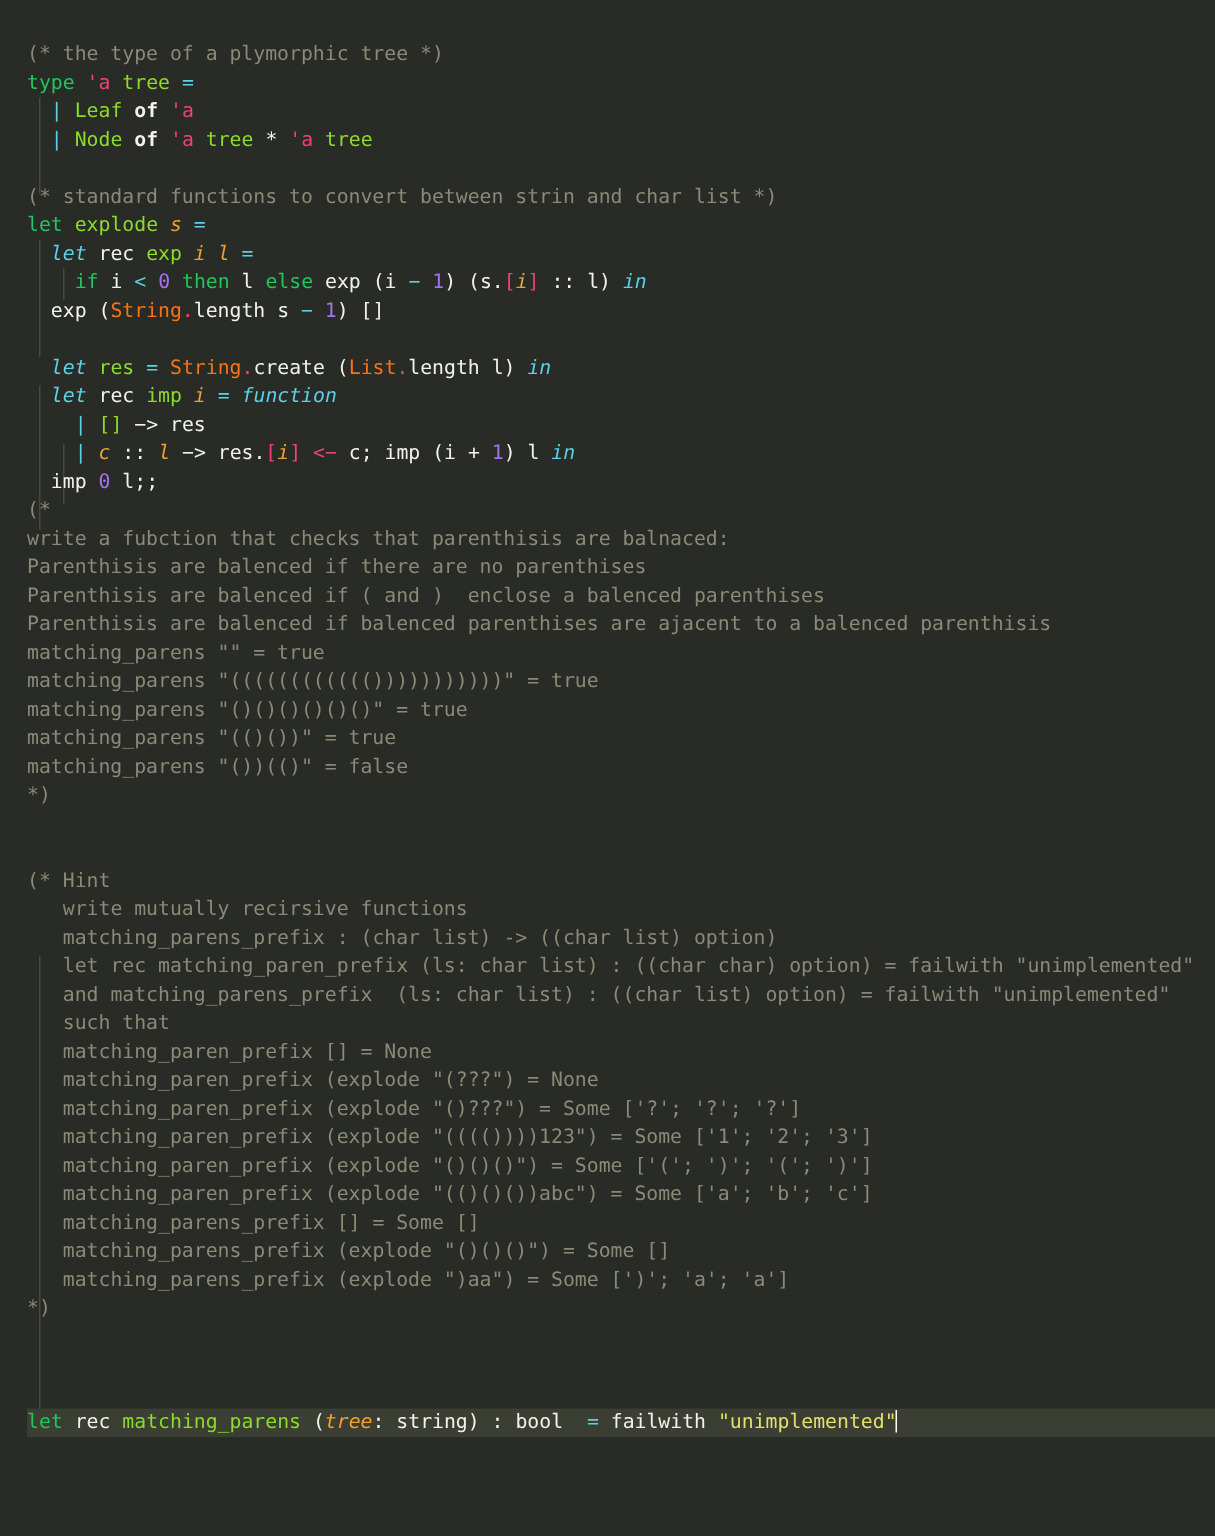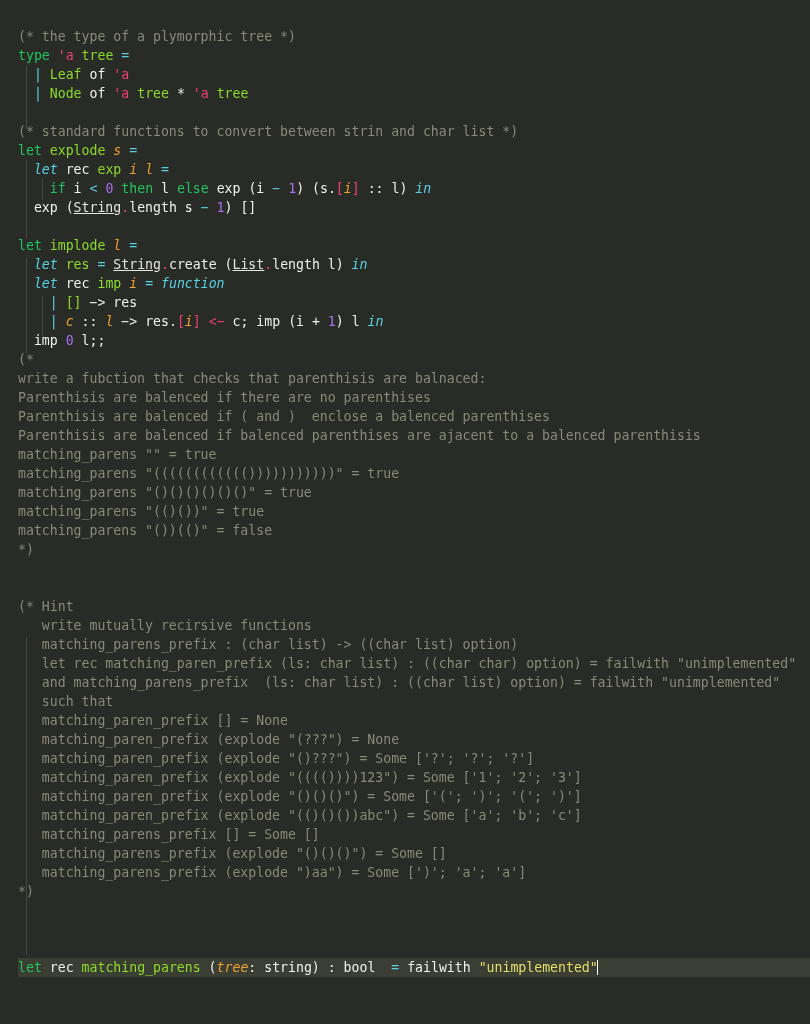--- a/index.html
+++ b/index.html
@@ -48,24 +48,24 @@
     width: 1px;
     background: #474a41;
   }
   
   .cmt   { color: #8a8a78; }
   .kw    { color: #22c55e; }            
   .kw2   { color: #5ad1e6; font-style: italic; }  
   .cyan  { color: #5ad1e6; }
   .grn   { color: #8ddb2a; }
   .wht   { color: #f2f2ec; }
-  .bold  { font-weight: normal; }
+  .bold  { font-weight: bold; }
   .org   { color: #f0a030; font-style: italic; }
   .pur   { color: #a96ff0; }            
-  .mod   { color: #e5e5e5; text-decoration: underline; }
+  .mod   { color: #f97316; }
   .dot   { color: #f0407a; }
   .str   { color: #e6df6a; }
   .pnk   { color: #f0407a; }
   .caret {
     display: inline-block;
     width: 1px;
     height: 15px;
     background: #ffffff;
     vertical-align: -3px;
     margin-left: -0.5px;
@@ -98,21 +98,20 @@
   <div class="line"><span class="kw">let</span> <span class="grn">explode</span> <span class="org">s</span> <span class="cyan">=</span></div>
 
   <div class="line">  <span class="kw2">let</span> <span class="wht">rec</span> <span class="grn">exp</span> <span class="org">i</span> <span class="org">l</span> <span class="cyan">=</span></div>
 
   <div class="line">    <span class="kw">if</span> <span class="wht">i</span> <span class="cyan">&lt;</span> <span class="pur">0</span> <span class="kw">then</span> <span class="wht">l</span> <span class="kw">else</span> <span class="wht">exp (i</span> <span class="cyan">−</span> <span class="pur">1</span><span class="wht">) (s.</span><span class="pnk">[</span><span class="org">i</span><span class="pnk">]</span><span class="wht"> :: l) </span><span class="kw2">in</span></div>
 
   <div class="line">  <span class="wht">exp (</span><span class="mod">String</span><span class="dot">.</span><span class="wht">length s </span><span class="cyan">−</span> <span class="pur">1</span><span class="wht">) []</span></div>
 
   <div class="line">&nbsp;</div>
 
-  <div class="line"><span class="kw">let</span> <span class="grn">implode</span> <span class="org">l</span> <span class="cyan">=</span></div>
 
   <div class="line">  <span class="kw2">let</span> <span class="grn">res</span> <span class="cyan">=</span> <span class="mod">String</span><span class="dot">.</span><span class="wht">create (</span><span class="mod">List</span><span class="dot">.</span><span class="wht">length l) </span><span class="kw2">in</span></div>
 
   <div class="line">  <span class="kw2">let</span> <span class="wht">rec</span> <span class="grn">imp</span> <span class="org">i</span> <span class="cyan">=</span> <span class="kw2">function</span></div>
 
   <div class="line">    <span class="cyan">|</span> <span class="grn">[]</span> <span class="wht">−&gt; res</span></div>
 
   <div class="line">    <span class="cyan">|</span> <span class="org">c</span> <span class="wht">::</span> <span class="org">l</span> <span class="wht">−&gt; res.</span><span class="pnk">[</span><span class="org">i</span><span class="pnk">]</span> <span class="pnk">&lt;−</span><span class="wht"> c; imp (i + </span><span class="pur">1</span><span class="wht">) l </span><span class="kw2">in</span></div>
 
   <div class="line">  <span class="wht">imp </span><span class="pur">0</span><span class="wht"> l;;</span></div>

